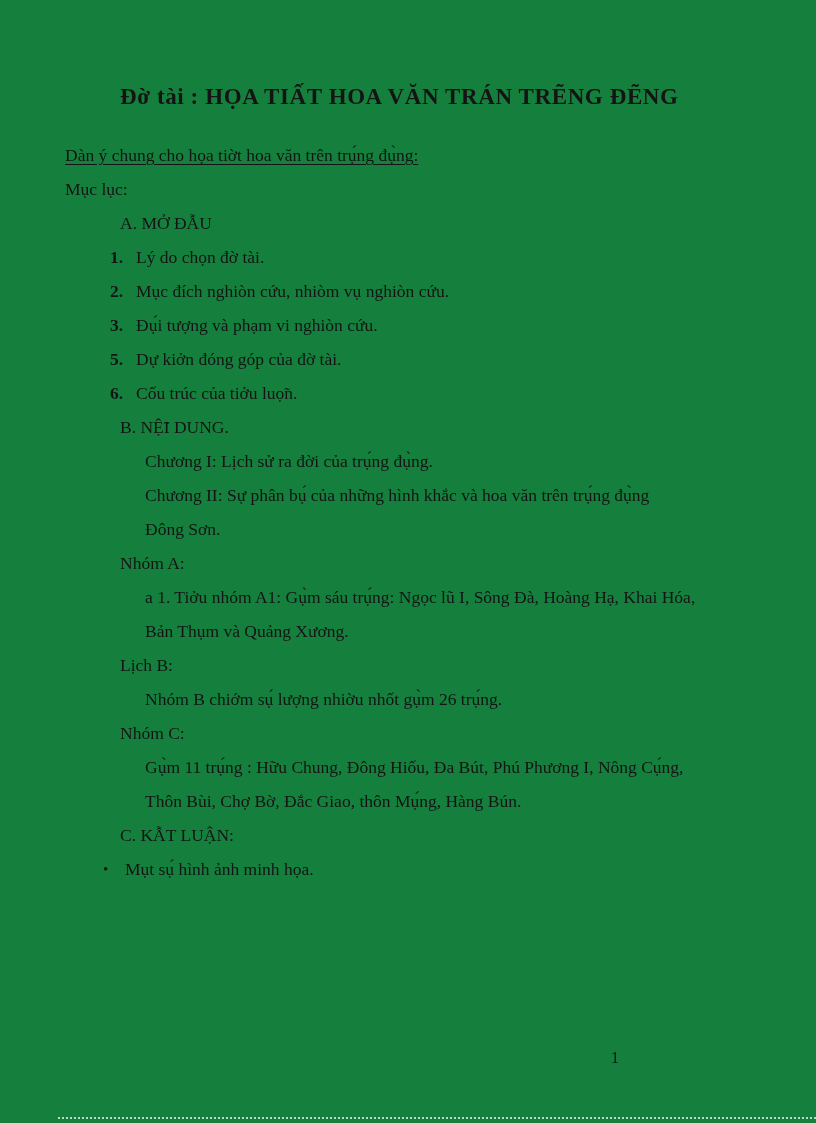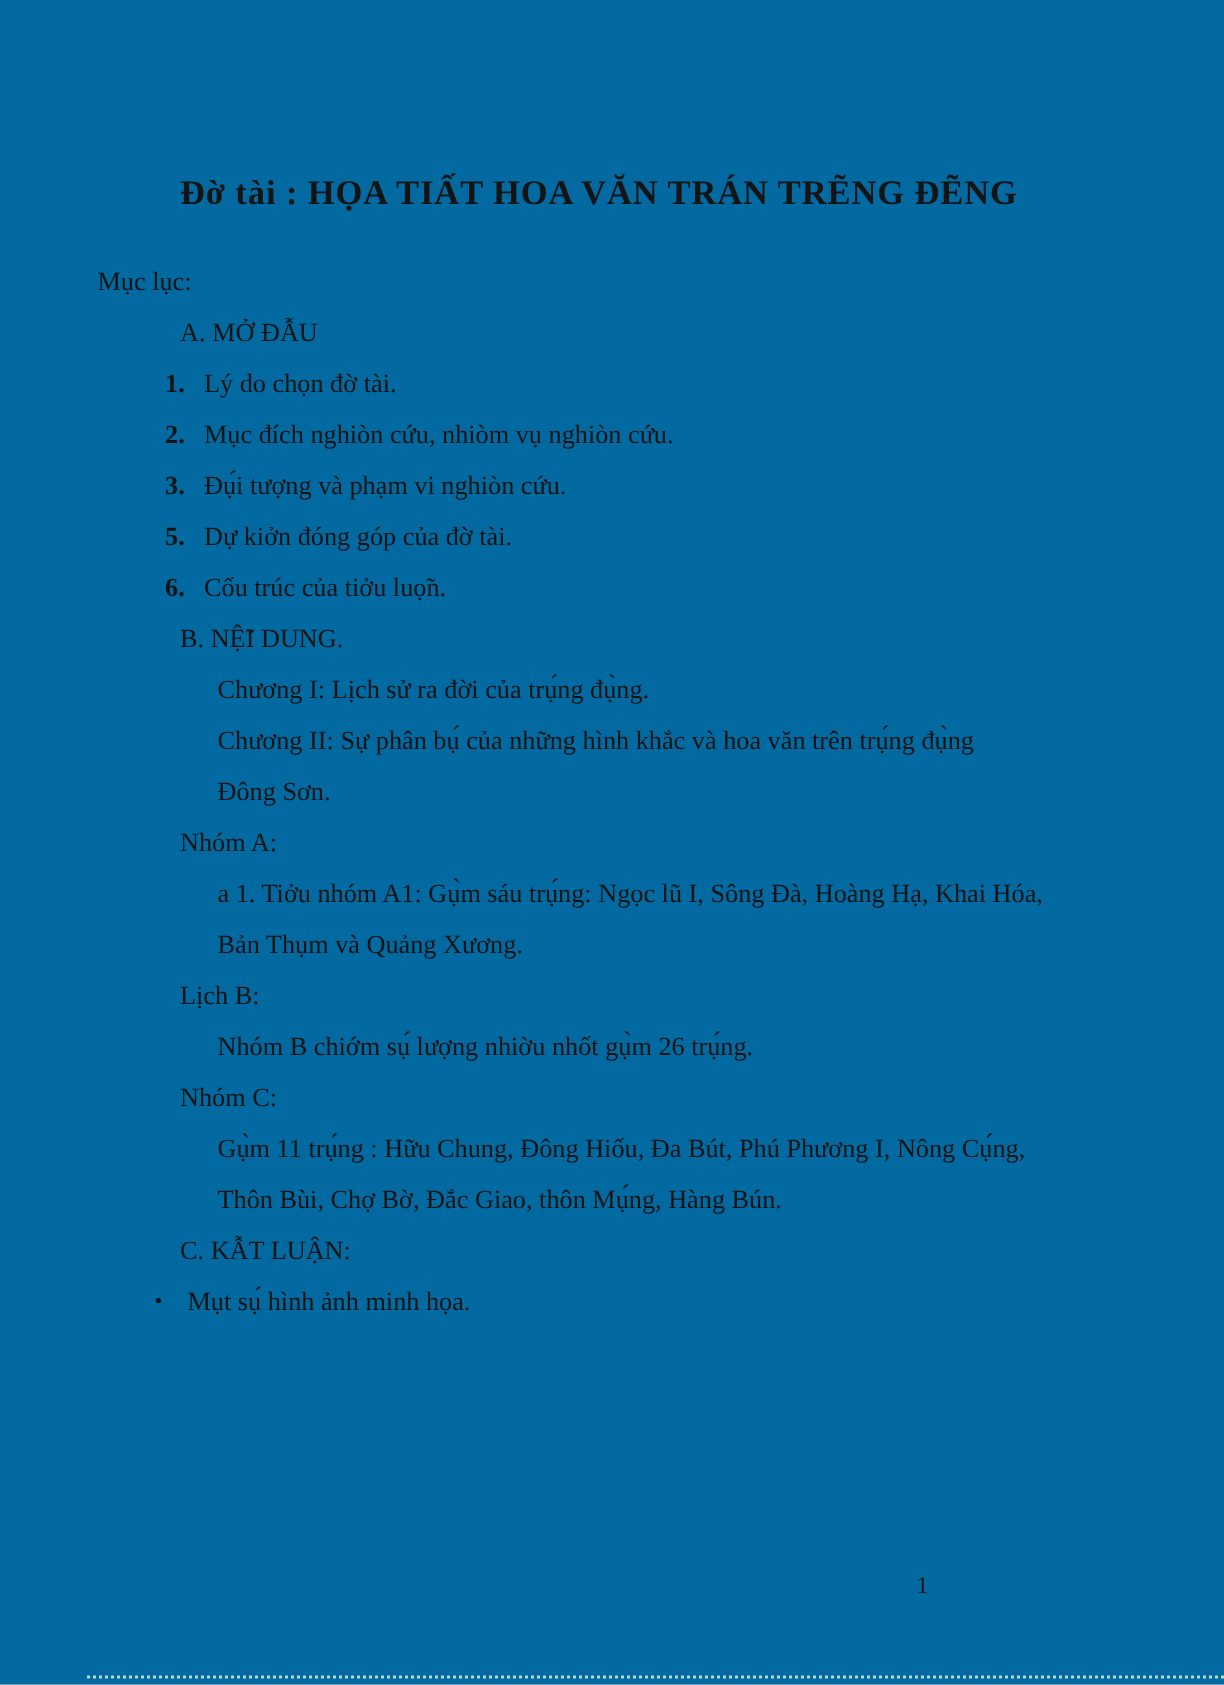--- a/index.html
+++ b/index.html
@@ -6,22 +6,22 @@
   html, body { background: #ffffff; }
   body {
     width: 816px; height: 1123px;
     overflow: hidden;
     font-family: "Liberation Serif", "DejaVu Serif", serif;
     color: #141414;
   }
   .page {
     position: relative;
     width: 816px; height: 1123px;
-    background: #0369a1;
-    padding: 114px 30px 0 65px;
+    background: #15803d;
+    padding: 82px 30px 0 65px;
   }
   .t { white-space: pre; }        
   .title {
     font-size: 23px; font-weight: 700;
     letter-spacing: 0.6px;
     line-height: 30px;
     margin: 0 0 26px 55px;
   }
   .line { font-size: 17.5px; line-height: 34px; }
   .underlined { text-decoration: underline; text-underline-offset: 3px; }
@@ -44,20 +44,21 @@
     border-bottom: 2px dotted #b7dcc6;
   }
 </style>
 </head>
 <body>
 
 <div class="page">
 
   <h1 class="title t">Đờ tài : HỌA TIẤT HOA VĂN TRÁN TRẼNG ĐẼNG</h1>
 
+  <p class="line underlined t">Dàn ý chung cho họa tiờt hoa văn trên trụ́ng đụ̀ng:</p>
 
   <p class="line bold t">Mục lục:</p>
 
   <h2 class="line bold ind-a t">A. MỞ ĐẪU</h2>
 
   <div class="line num-item">
     <span class="num t">1.</span><span class="t">Lý do chọn đờ tài.</span>
   </div>
   <div class="line num-item">
     <span class="num t">2.</span><span class="t">Mục đích nghiòn cứu, nhiòm vụ nghiòn cứu.</span>

